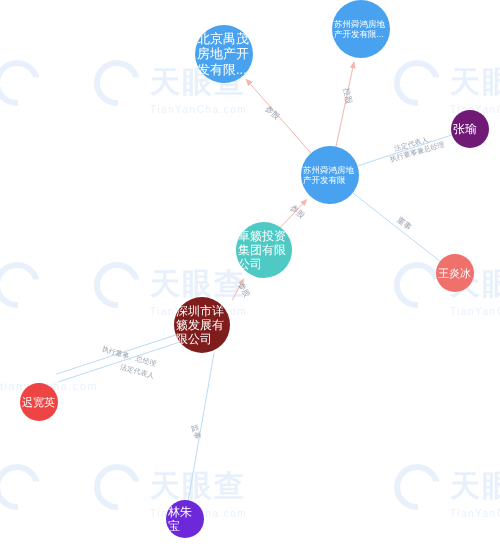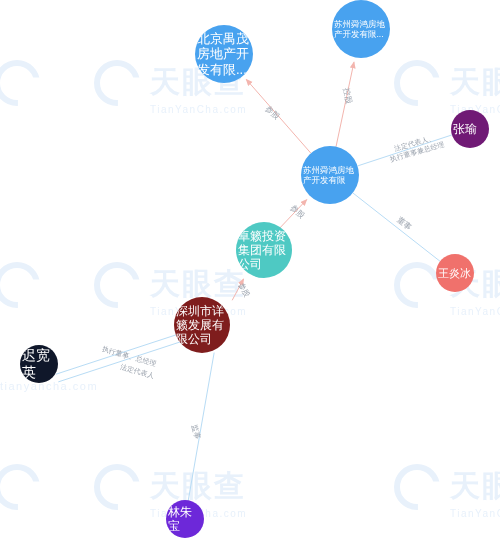--- a/index.html
+++ b/index.html
@@ -174,21 +174,21 @@
       </div>
       <div class="node" style="left: 174px; top: 297px; width: 56px; height: 56px; background: #7f1d1d; font-size: 12px;">
         <span class="node-label">深圳市详籁发展有限公司</span>
       </div>
       <div class="node" style="left: 451px; top: 110px; width: 38px; height: 38px; background: #701a75; font-size: 12px;">
         <span class="node-label">张瑜</span>
       </div>
       <div class="node" style="left: 436px; top: 254px; width: 38px; height: 38px; background: rgb(240, 113, 108); font-size: 11px;">
         <span class="node-label">王炎冰</span>
       </div>
-      <div class="node" style="left: 20px; top: 345px; width: 38px; height: 38px; background: #0f172a; font-size: 14px;">
+      <div class="node" style="left: 20px; top: 383px; width: 38px; height: 38px; background: #ef4444; font-size: 11px;">
         <span class="node-label">迟宽英</span>
       </div>
       <div class="node" style="left: 166px; top: 500px; width: 38px; height: 38px; background: #6d28d9; font-size: 12px;">
         <span class="node-label">林朱宝</span>
       </div>
     </div>
   <div id="edge-labels-layer">
       <div class="edge-label" style="left: 272px; top: 113px; font-size: 8px; color: rgb(154, 162, 173); transform: translate(-50%, -50%) rotate(42deg); text-align: center; line-height: 1.25;">参股</div>
       <div class="edge-label" style="left: 347px; top: 96px; font-size: 8px; color: rgb(154, 162, 173); transform: translate(-50%, -50%) rotate(78deg); text-align: center; line-height: 1.25;">控股</div>
       <div class="edge-label" style="left: 416px; top: 148px; font-size: 7px; color: rgb(154, 162, 173); transform: translate(-50%, -50%) rotate(-16deg); text-align: center; line-height: 1.25;">

